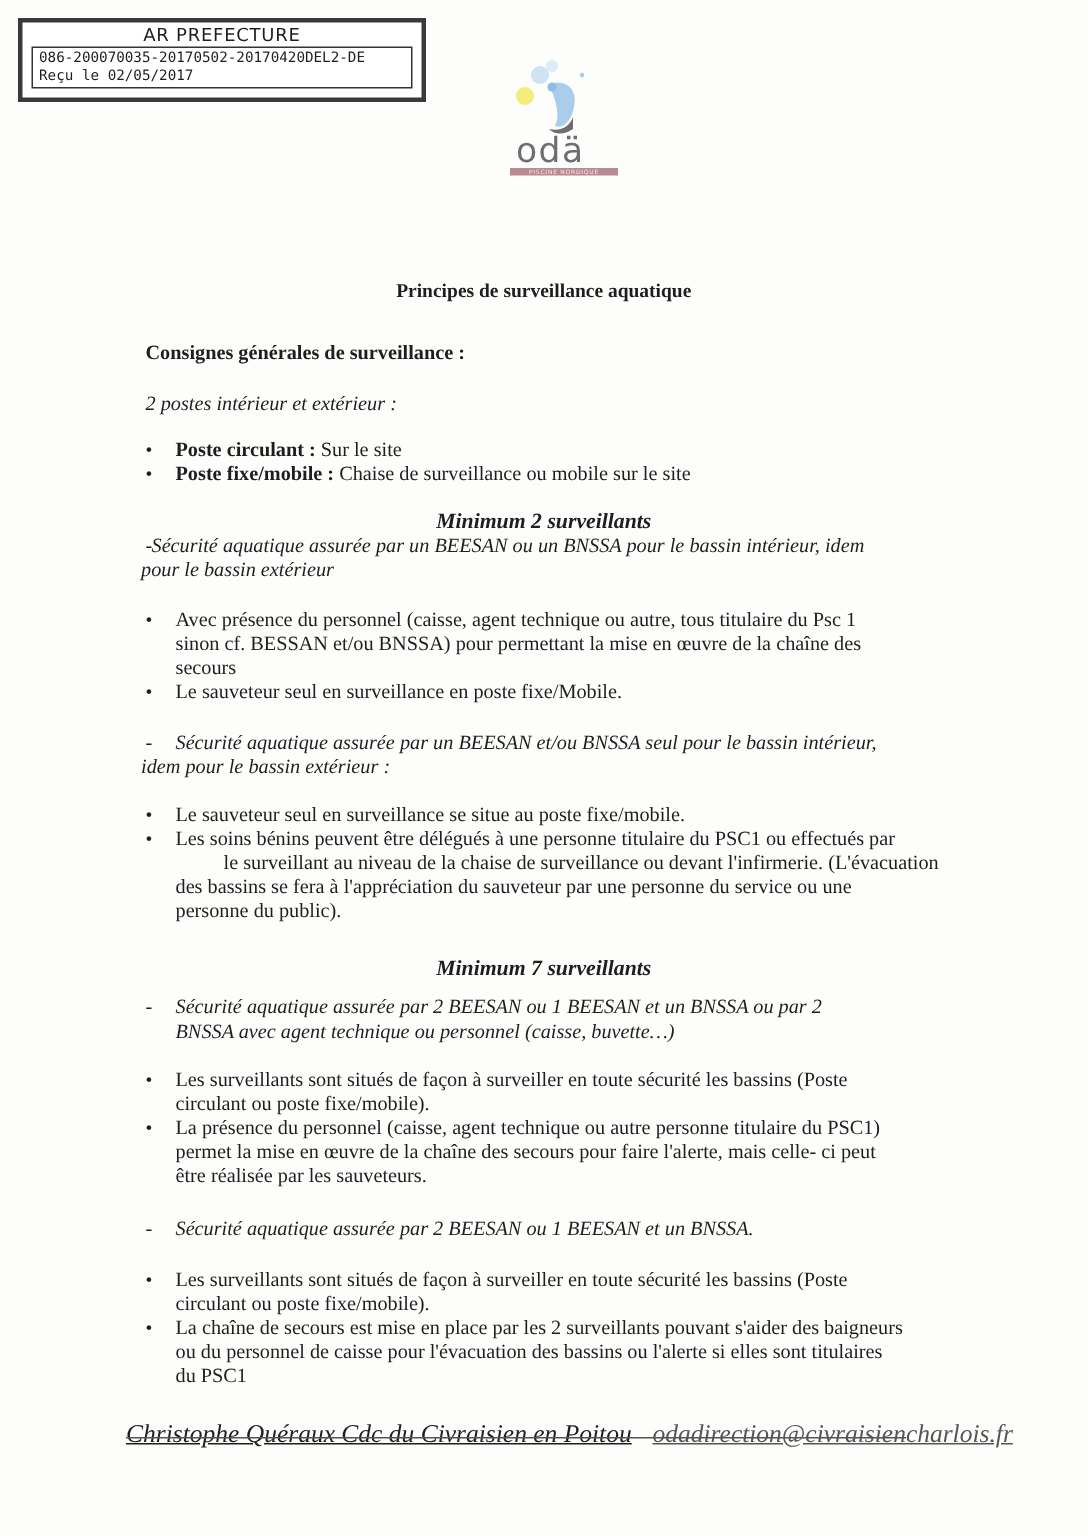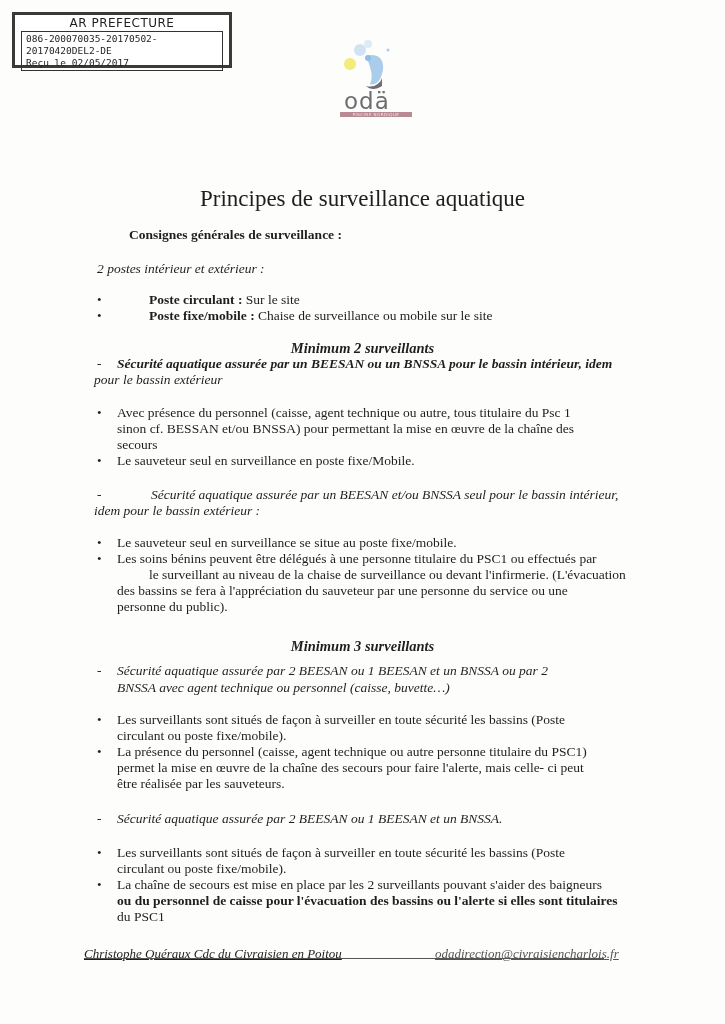--- a/index.html
+++ b/index.html
@@ -1,44 +1,44 @@
 <!DOCTYPE html>
 <html><head>
 <meta charset="utf-8">
 <style>
   html, body { margin: 0; padding: 0; }
   body {
     width: 725px; height: 1024px; background: #fdfdfc; position: relative;
     font-family: "Liberation Serif", serif; color: #1e1e1e; overflow: hidden;
   }
   .stamp {
-    position: absolute; left: 12px; top: 12px; width: 220px; height: 56px;
+    position: absolute; left: 12px; top: 12px; width: 272px; height: 56px;
     border: 3px solid #3a3a3a; background: #fff; box-sizing: border-box;
     font-family: "DejaVu Sans Mono", monospace;
   }
   .stamp-title { text-align: center; font-size: 12px; letter-spacing: 0.5px; margin-top: 1px; font-family: "DejaVu Sans", sans-serif; }
   .stamp-inner { margin: 1px 6px 16px 6px; border: 1px solid #333; padding: 1px 4px; font-size: 9.5px; line-height: 12px; }
   .logo { position: absolute; left: 336px; top: 36px; width: 80px; height: 90px; }
   .logo-band {
     position: absolute; left: 4px; top: 76px; width: 72px; height: 5px; background: #b98a93;
     color: #f4e6e8; font-size: 4px; line-height: 5px; text-align: center; letter-spacing: 0.5px;
     font-family: "DejaVu Sans", sans-serif; overflow: hidden;
   }
   .logo-text {
     position: absolute; left: 8px; top: 52px; font-family: "DejaVu Sans", sans-serif;
     font-size: 23px; color: #6e6e72; letter-spacing: 1px;
   }
-  .title { position: absolute; left: 0; width: 725px; top: 186px; text-align: center; font-size: 23px; font-weight: normal; }
+  .title { position: absolute; left: 0; width: 725px; top: 186px; text-align: center; font-size: 13px; font-weight: bold; }
   .t { position: absolute; font-size: 13.5px; line-height: 16px; white-space: nowrap; }
-  .b { font-weight: bold; margin-left: 32px; }
+  .b { font-weight: bold; }
   .i { font-style: italic; }
   .h { position: absolute; left: 0; width: 725px; text-align: center; font-size: 14.5px; font-weight: bold; font-style: italic; }
   .bullet { position: absolute; left: 97px; font-size: 13px; }
   .dash { position: absolute; font-size: 13.5px; }
-  .footer { position: absolute; top: 946px; font-size: 13px; font-style: italic; text-decoration: underline; }
+  .footer { position: absolute; top: 946px; font-size: 17px; font-style: italic; text-decoration: underline; }
   .footer-line { position: absolute; top: 958px; height: 1px; background: #555; }
 </style>
 </head>
 <body>
 
 <div class="stamp">
   <div class="stamp-title">AR PREFECTURE</div>
   <div class="stamp-inner">
     <div>086-200070035-20170502-20170420DEL2-DE</div>
     <div>Reçu le 02/05/2017</div>
@@ -64,61 +64,61 @@
 <div class="t b" style="left:97px; top:227px;">Consignes générales de surveillance :</div>
 <div class="t i" style="left:97px; top:261px;">2 postes intérieur et extérieur :</div>
 
 <span class="bullet" style="top:292px;">•</span>
 <div class="t" style="left:117px; top:292px;"><span class="b">Poste circulant :</span><span> Sur le site</span></div>
 <span class="bullet" style="top:308px;">•</span>
 <div class="t" style="left:117px; top:308px;"><span class="b">Poste fixe/mobile :</span><span> Chaise de surveillance ou mobile sur le site</span></div>
 
 <div class="h" style="top:340px;">Minimum 2 surveillants</div>
 <span class="dash" style="left:97px; top:356px;">-</span>
-<div class="t i" style="left:117px; top:356px;font-weight:bold;">Sécurité aquatique assurée par un BEESAN ou un BNSSA pour le bassin intérieur, idem</div>
+<div class="t i" style="left:101px; top:356px;">Sécurité aquatique assurée par un BEESAN ou un BNSSA pour le bassin intérieur, idem</div>
 <div class="t i" style="left:94px; top:372px;">pour le bassin extérieur</div>
 
 <span class="bullet" style="top:405px;">•</span>
 <div class="t" style="left:117px; top:405px;">Avec présence du personnel (caisse, agent technique ou autre, tous titulaire du Psc 1</div>
 <div class="t" style="left:117px; top:421px;">sinon cf. BESSAN et/ou BNSSA) pour permettant la mise en œuvre de la chaîne des</div>
 <div class="t" style="left:117px; top:437px;">secours</div>
 <span class="bullet" style="top:453px;">•</span>
 <div class="t" style="left:117px; top:453px;">Le sauveteur seul en surveillance en poste fixe/Mobile.</div>
 
 <span class="dash" style="left:97px; top:487px;">-</span>
-<div class="t i" style="left:117px; top:487px;margin-left:34px;">Sécurité aquatique assurée par un BEESAN et/ou BNSSA seul pour le bassin intérieur,</div>
+<div class="t i" style="left:117px; top:487px;">Sécurité aquatique assurée par un BEESAN et/ou BNSSA seul pour le bassin intérieur,</div>
 <div class="t i" style="left:94px; top:503px;">idem pour le bassin extérieur :</div>
 
 <span class="bullet" style="top:535px;">•</span>
 <div class="t" style="left:117px; top:535px;">Le sauveteur seul en surveillance se situe au poste fixe/mobile.</div>
 <span class="bullet" style="top:551px;">•</span>
 <div class="t" style="left:117px; top:551px;">Les soins bénins peuvent être délégués à une personne titulaire du PSC1 ou effectués par</div>
 <div class="t" style="left:117px; top:567px;margin-left:32px;">le surveillant au niveau de la chaise de surveillance ou devant l'infirmerie. (L'évacuation</div>
 <div class="t" style="left:117px; top:583px;text-align:right;">des bassins se fera à l'appréciation du sauveteur par une personne du service ou une</div>
 <div class="t" style="left:117px; top:599px;">personne du public).</div>
 
-<div class="h" style="top:638px;">Minimum 3 surveillants</div>
+<div class="h" style="top:638px;">Minimum 7 surveillants</div>
 <span class="dash" style="left:97px; top:663px;">-</span>
 <div class="t i" style="left:117px; top:663px;">Sécurité aquatique assurée par 2 BEESAN ou 1 BEESAN et un BNSSA ou par 2</div>
 <div class="t i" style="left:117px; top:680px;">BNSSA avec agent technique ou personnel (caisse, buvette…)</div>
 
 <span class="bullet" style="top:712px;">•</span>
 <div class="t" style="left:117px; top:712px;">Les surveillants sont situés de façon à surveiller en toute sécurité les bassins (Poste</div>
 <div class="t" style="left:117px; top:728px;">circulant ou poste fixe/mobile).</div>
 <span class="bullet" style="top:744px;">•</span>
 <div class="t" style="left:117px; top:744px;">La présence du personnel (caisse, agent technique ou autre personne titulaire du PSC1)</div>
 <div class="t" style="left:117px; top:760px;">permet la mise en œuvre de la chaîne des secours pour faire l'alerte, mais celle- ci peut</div>
 <div class="t" style="left:117px; top:776px;">être réalisée par les sauveteurs.</div>
 
 <span class="dash" style="left:97px; top:811px;">-</span>
 <div class="t i" style="left:117px; top:811px;">Sécurité aquatique assurée par 2 BEESAN ou 1 BEESAN et un BNSSA.</div>
 
 <span class="bullet" style="top:845px;">•</span>
 <div class="t" style="left:117px; top:845px;">Les surveillants sont situés de façon à surveiller en toute sécurité les bassins (Poste</div>
 <div class="t" style="left:117px; top:861px;">circulant ou poste fixe/mobile).</div>
 <span class="bullet" style="top:877px;">•</span>
 <div class="t" style="left:117px; top:877px;">La chaîne de secours est mise en place par les 2 surveillants pouvant s'aider des baigneurs</div>
-<div class="t" style="left:117px; top:893px;font-weight:bold;">ou du personnel de caisse pour l'évacuation des bassins ou l'alerte si elles sont titulaires</div>
+<div class="t" style="left:117px; top:893px;">ou du personnel de caisse pour l'évacuation des bassins ou l'alerte si elles sont titulaires</div>
 <div class="t" style="left:117px; top:909px;">du PSC1</div>
 
 <div class="footer" style="left:84px;">Christophe Quéraux  Cdc du Civraisien en Poitou</div>
 <div class="footer-line" style="left:84px; width:520px;"></div>
 <div class="footer" style="left:435px; color:#555;text-align:center;">odadirection@civraisiencharlois.fr</div>
 
 </body></html>

